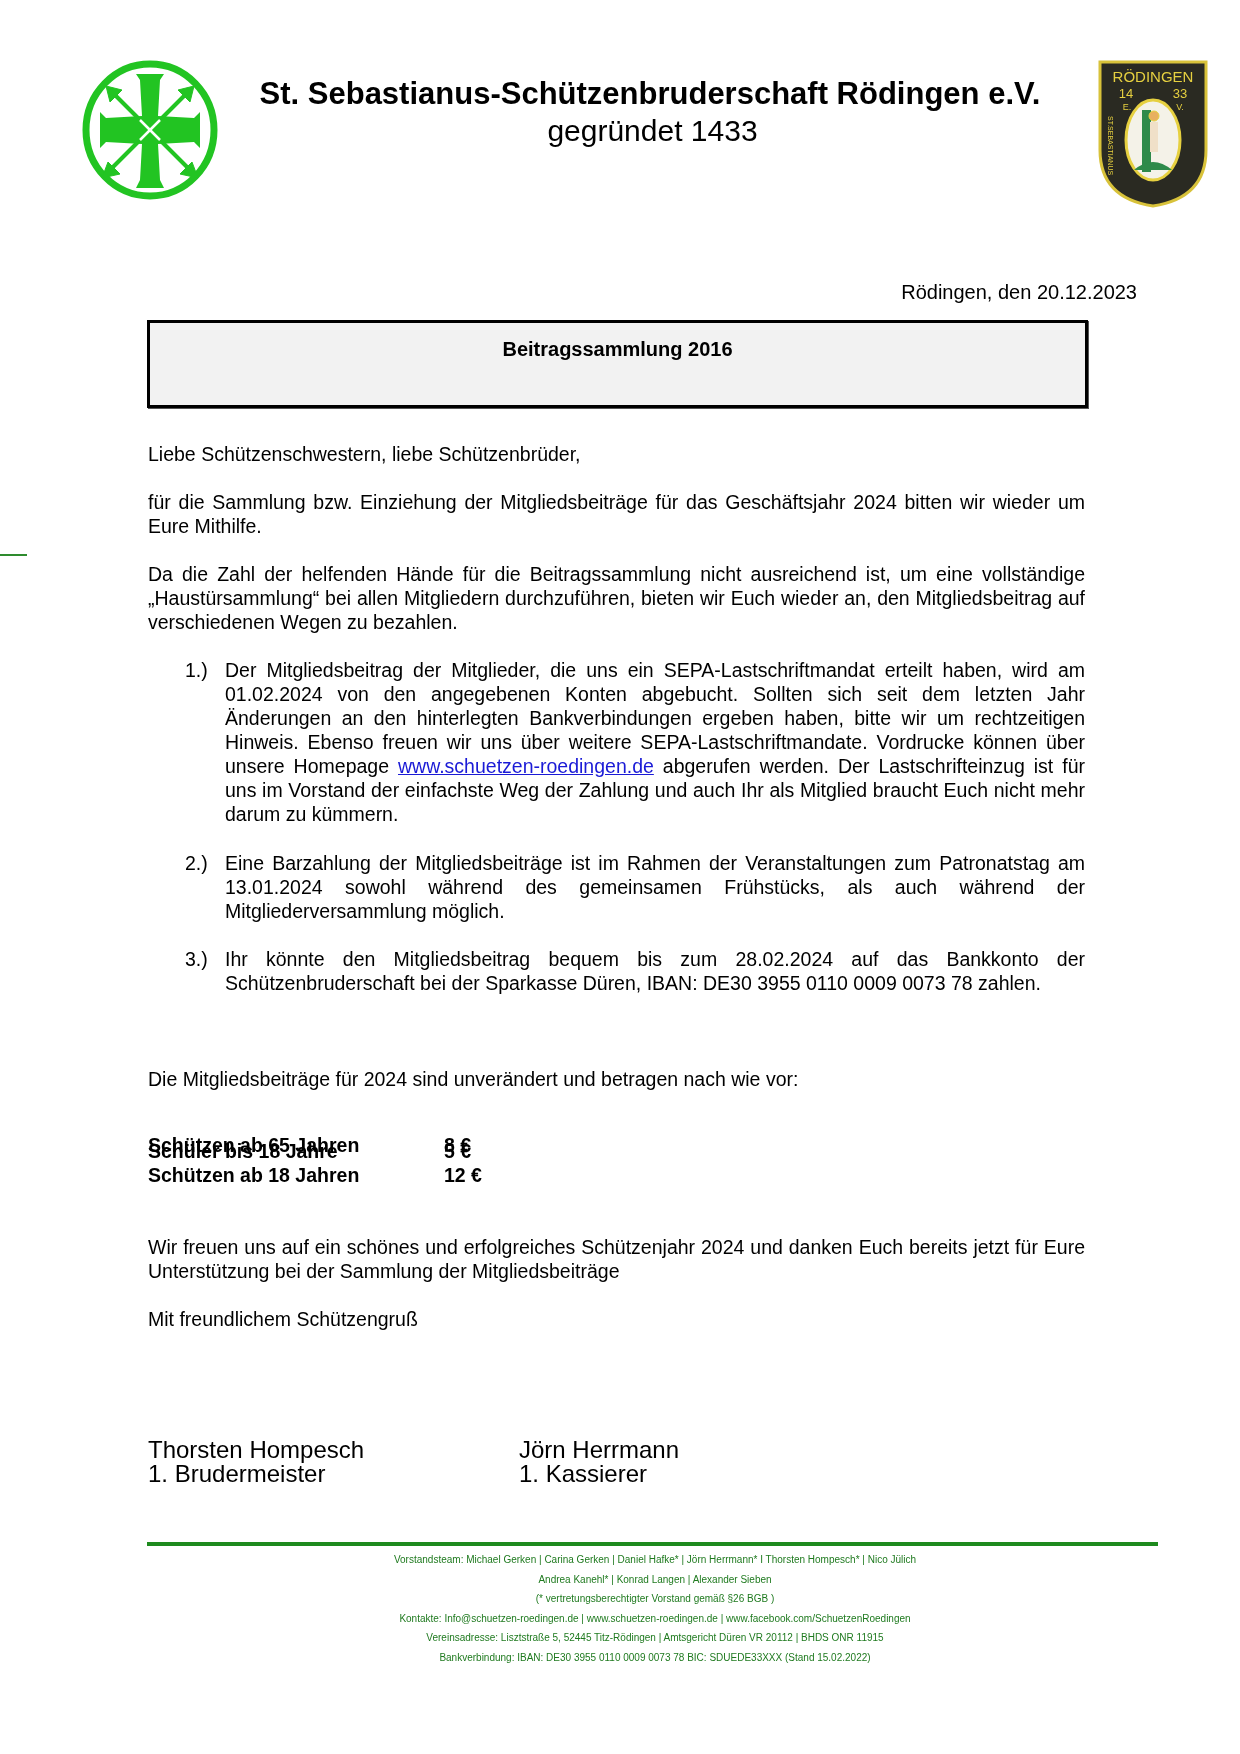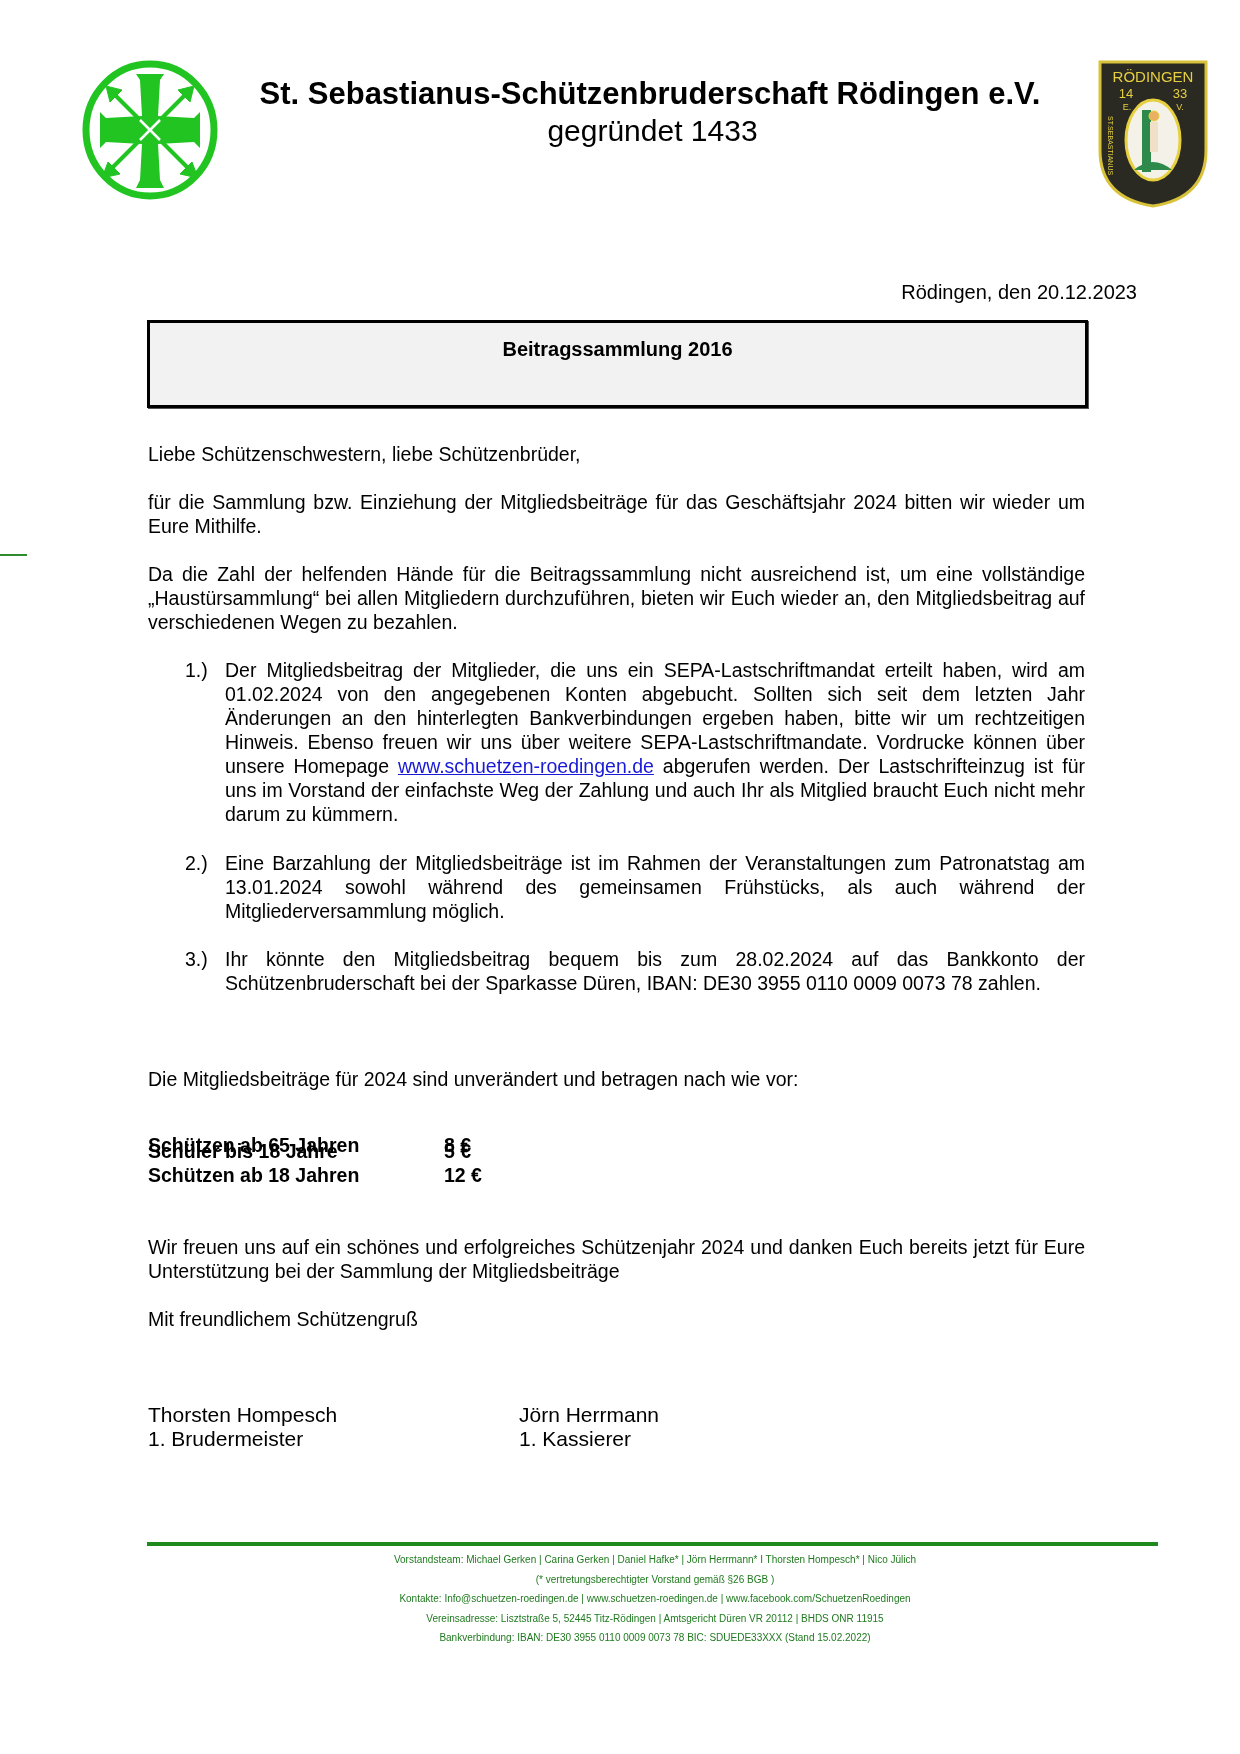--- a/index.html
+++ b/index.html
@@ -16,21 +16,21 @@
                background: #f2f2f2; box-shadow: 1px 1px 0 #555; }
   .title-box .title { position: absolute; top: 15px; left: 0; right: 0; text-align: center;
                       font-weight: bold; font-size: 20px; }
   .body { left: 148px; width: 937px; font-size: 19.5px; line-height: 24px; }
   .justify { text-align: justify; text-align-last: left; }
   .list-item { left: 185px; width: 900px; font-size: 19.5px; line-height: 24px; }
   .list-item .num { position: absolute; left: 0; top: 0; width: 40px; }
   .list-item .txt { margin-left: 40px; text-align: justify; }
   .fee-row { left: 148px; font-size: 19.5px; line-height: 24px; width: 400px; font-weight: bold; }
   .fee-row .lbl { display: inline-block; width: 296px; }
-  .sig { font-size: 21px; line-height: 24px; }
+  .sig { font-size: 24px; line-height: 24px; margin-top: 35px; }
   .green-mark { left: 0; top: 554px; width: 27px; height: 2px; background: #2e8b2e; }
   .footer-line { left: 147px; top: 1542px; width: 1011px; height: 4px; background: #1e8a1e; }
   .footer { left: 130px; width: 1050px; text-align: center; color: #1f7a1f; font-size: 10px;
             line-height: 19.5px; top: 1550px; }
   a.link { color: #1a1ad6; text-decoration: underline; }
 </style>
 </head>
 <body>
 
 <div class="abs logo-left">
@@ -122,17 +122,18 @@
 </div>
 <div class="abs sig" style="left:519px; top:1403px;">
   <div>Jörn Herrmann</div>
   <div>1. Kassierer</div>
 </div>
 
 <div class="abs footer-line"></div>
 
 <div class="abs footer">
   <div>Vorstandsteam: Michael Gerken | Carina Gerken | Daniel Hafke* | Jörn Herrmann* I Thorsten Hompesch* | Nico Jülich</div>
+  <div>Andrea Kanehl* | Konrad Langen | Alexander Sieben</div>
   <div>(* vertretungsberechtigter Vorstand gemäß §26 BGB )</div>
   <div>Kontakte: Info@schuetzen-roedingen.de | www.schuetzen-roedingen.de | www.facebook.com/SchuetzenRoedingen</div>
   <div>Vereinsadresse: Lisztstraße 5, 52445 Titz-Rödingen | Amtsgericht Düren VR 20112 | BHDS ONR 11915</div>
   <div>Bankverbindung: IBAN: DE30 3955 0110 0009 0073 78 BIC: SDUEDE33XXX (Stand 15.02.2022)</div>
 </div>
 
 </body></html>

